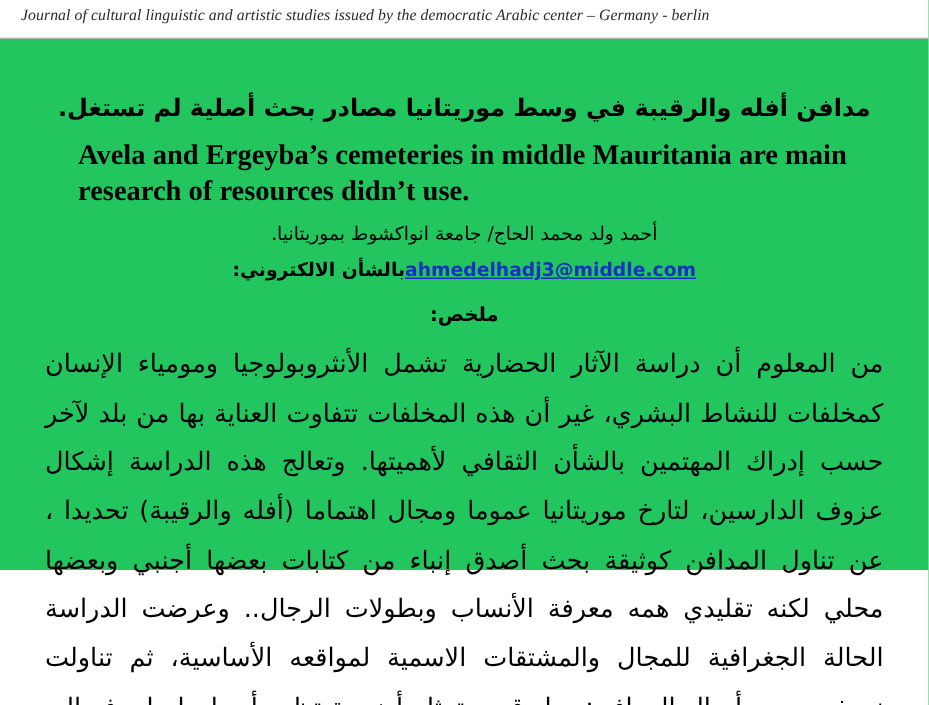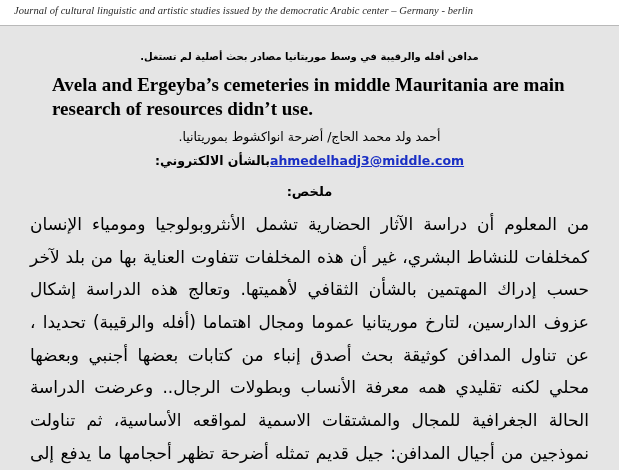--- a/index.html
+++ b/index.html
@@ -9,22 +9,22 @@
   body {
     width: 619px;
     height: 470px;
     background: #ffffff;
     font-family: "Liberation Serif", serif;
     overflow: hidden;
   }
   .page {
     position: relative;
     width: 619px;
-    height: 470px;
-    background: #e5e5e5;
+    height: 380px;
+    background: #22c55e;
     box-sizing: border-box;
   }
   .header-band {
     position: absolute;
     top: 0;
     left: 0;
     width: 619px;
     height: 26px;
     background: #ffffff;
     border-bottom: 1px solid #b9b9b9;
@@ -45,26 +45,26 @@
   .content {
     position: absolute;
     top: 26px;
     left: 0;
     width: 619px;
     height: 444px;
     padding: 0;
     box-sizing: border-box;
   }
   .title-ar {
-    margin: 24px 28px 0 28px;
+    margin: 35px 28px 0 28px;
     text-align: center;
     direction: rtl;
     font-family: "DejaVu Sans", sans-serif;
     font-weight: bold;
-    font-size: 10px;
+    font-size: 16px;
     color: #000000;
     line-height: 1.35;
   }
   .title-en {
     margin: 9px 52px 0 52px;
     text-align: left;
     font-family: "Liberation Serif", serif;
     font-weight: bold;
     font-size: 19px;
     color: #000000;
@@ -126,21 +126,21 @@
   <div class="header-band">
     <div class="header-text">Journal of cultural linguistic and artistic studies issued by the democratic Arabic center – Germany - berlin</div>
   </div>
 
   <div class="content">
 
     <div class="title-ar">مدافن أفله والرقيبة في وسط موريتانيا مصادر بحث أصلية لم تستغل.</div>
 
     <div class="title-en">Avela and Ergeyba’s cemeteries in middle Mauritania are main research of resources didn’t use.</div>
 
-    <div class="author">أحمد ولد محمد الحاج/ أضرحة انواكشوط بموريتانيا.</div>
+    <div class="author">أحمد ولد محمد الحاج/ جامعة انواكشوط بموريتانيا.</div>
 
     <div class="email-line">
       <span class="email-link">ahmedelhadj3@middle.com</span><span>بالشأن الالكتروني:</span>
     </div>
 
     <div class="abstract-label">ملخص:</div>
 
     <div class="abstract-body">
       <p>من المعلوم أن دراسة الآثار الحضارية تشمل الأنثروبولوجيا ومومياء الإنسان كمخلفات للنشاط البشري، غير أن هذه المخلفات تتفاوت العناية بها من بلد لآخر حسب إدراك المهتمين بالشأن الثقافي لأهميتها. وتعالج هذه الدراسة إشكال عزوف الدارسين، لتارخ موريتانيا عموما ومجال اهتماما (أفله والرقيبة) تحديدا ، عن تناول المدافن كوثيقة بحث أصدق إنباء من كتابات بعضها أجنبي  وبعضها محلي لكنه تقليدي همه معرفة الأنساب وبطولات الرجال.. وعرضت الدراسة الحالة الجغرافية للمجال والمشتقات الاسمية لمواقعه الأساسية، ثم تناولت نموذجين من أجيال المدافن: جيل قديم تمثله أضرحة تظهر أحجامها ما يدفع إلى الاعتقاد بأنها تعود لعصور إنسان ما قبل الإسلام ونموذج  من مدافن ما بعد</p>
     </div>

